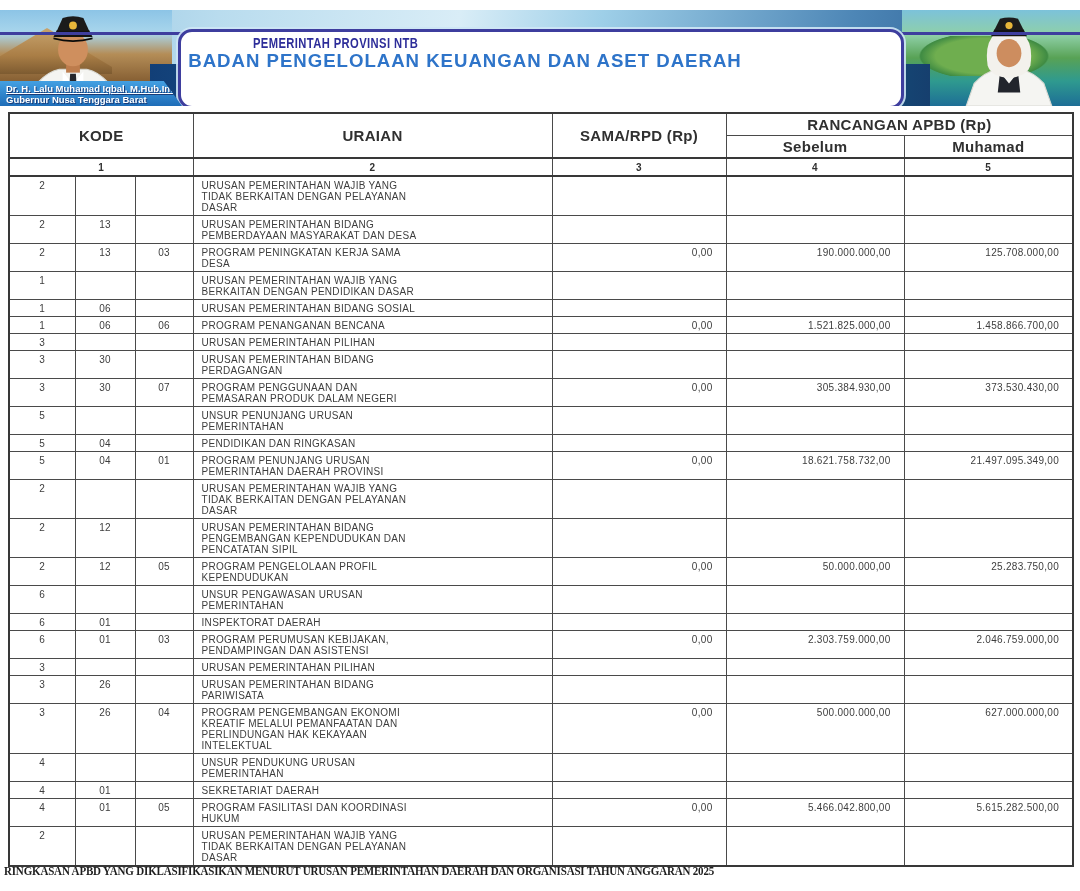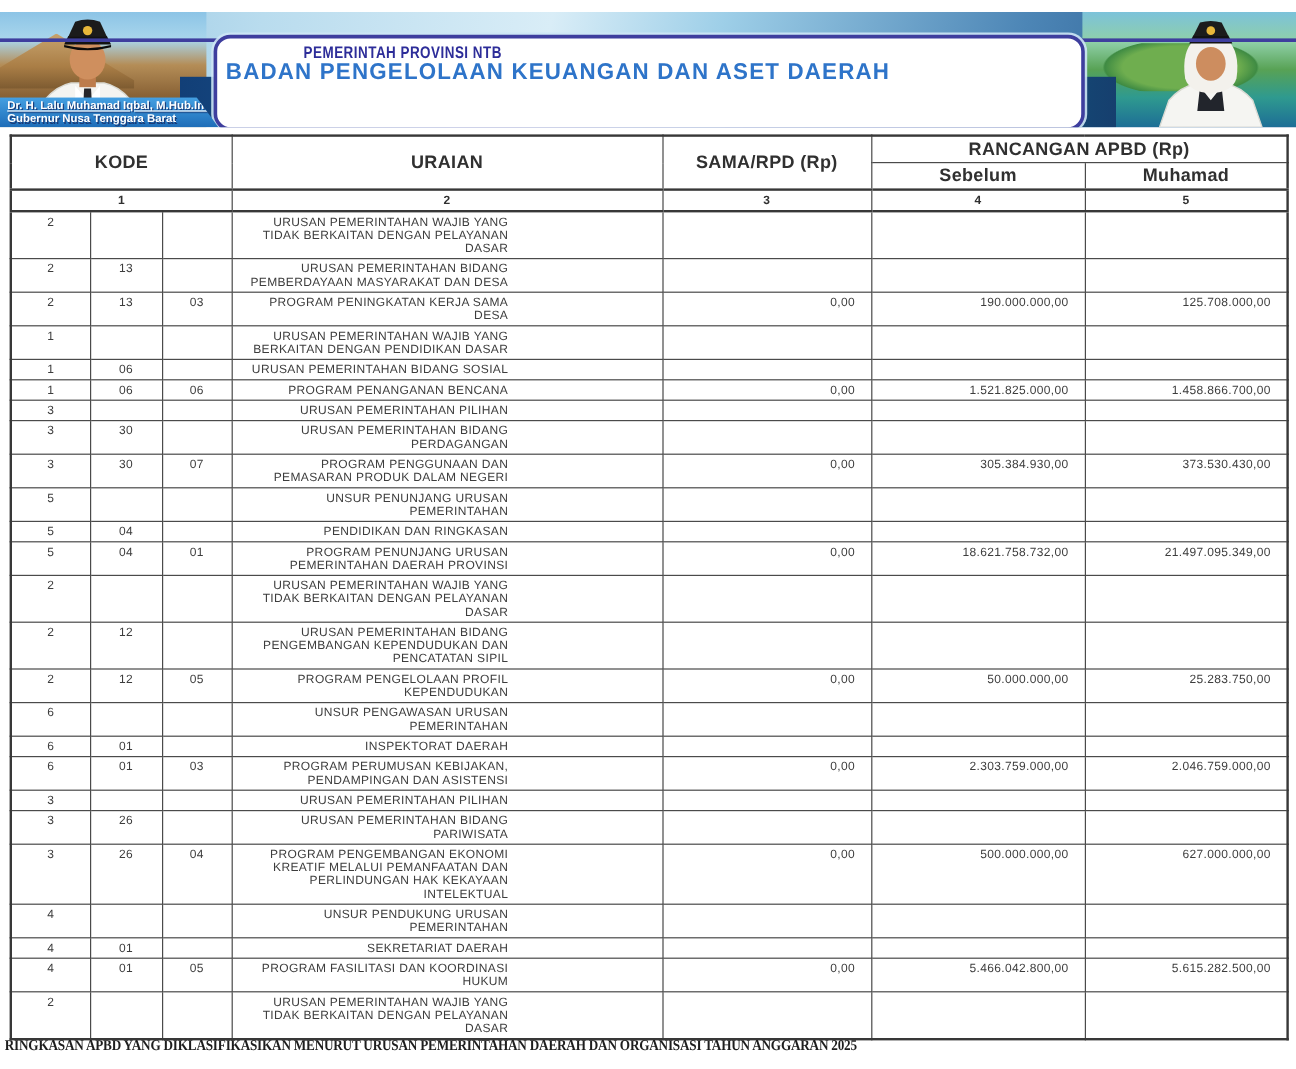--- a/index.html
+++ b/index.html
@@ -99,21 +99,21 @@
     text-align:center; vertical-align:middle; padding:2px;
   }
   tr.hdr1 th { height:19px; }
   tr.hdr2 th { height:21px;text-align:center; }
   tr.numrow td {
     height:18px; text-align:center; font-weight:bold; color:#303030;
     border-top:2px solid #383838; border-bottom:2px solid #383838;
   }
   tbody td { vertical-align:top; line-height:11px; padding:3px 2px 2px 2px; }
   tbody td.k { text-align:center; }
-  tbody td.u { text-align:right; padding-left:8px; padding-right:128px; }
+  tbody td.u { text-align:left; padding-left:8px; padding-right:128px; }
   tbody td.m { text-align:right; padding-right:13px; }
 
   
   .doc-footer {
     position:absolute; left:4px; top:864px;
     font-family:"Liberation Serif", serif; font-weight:bold;
     font-size:12.5px; color:#1e1e1e; letter-spacing:-.2px;
     transform:scaleX(.88); transform-origin:left; white-space:nowrap;
   }
 </style>

